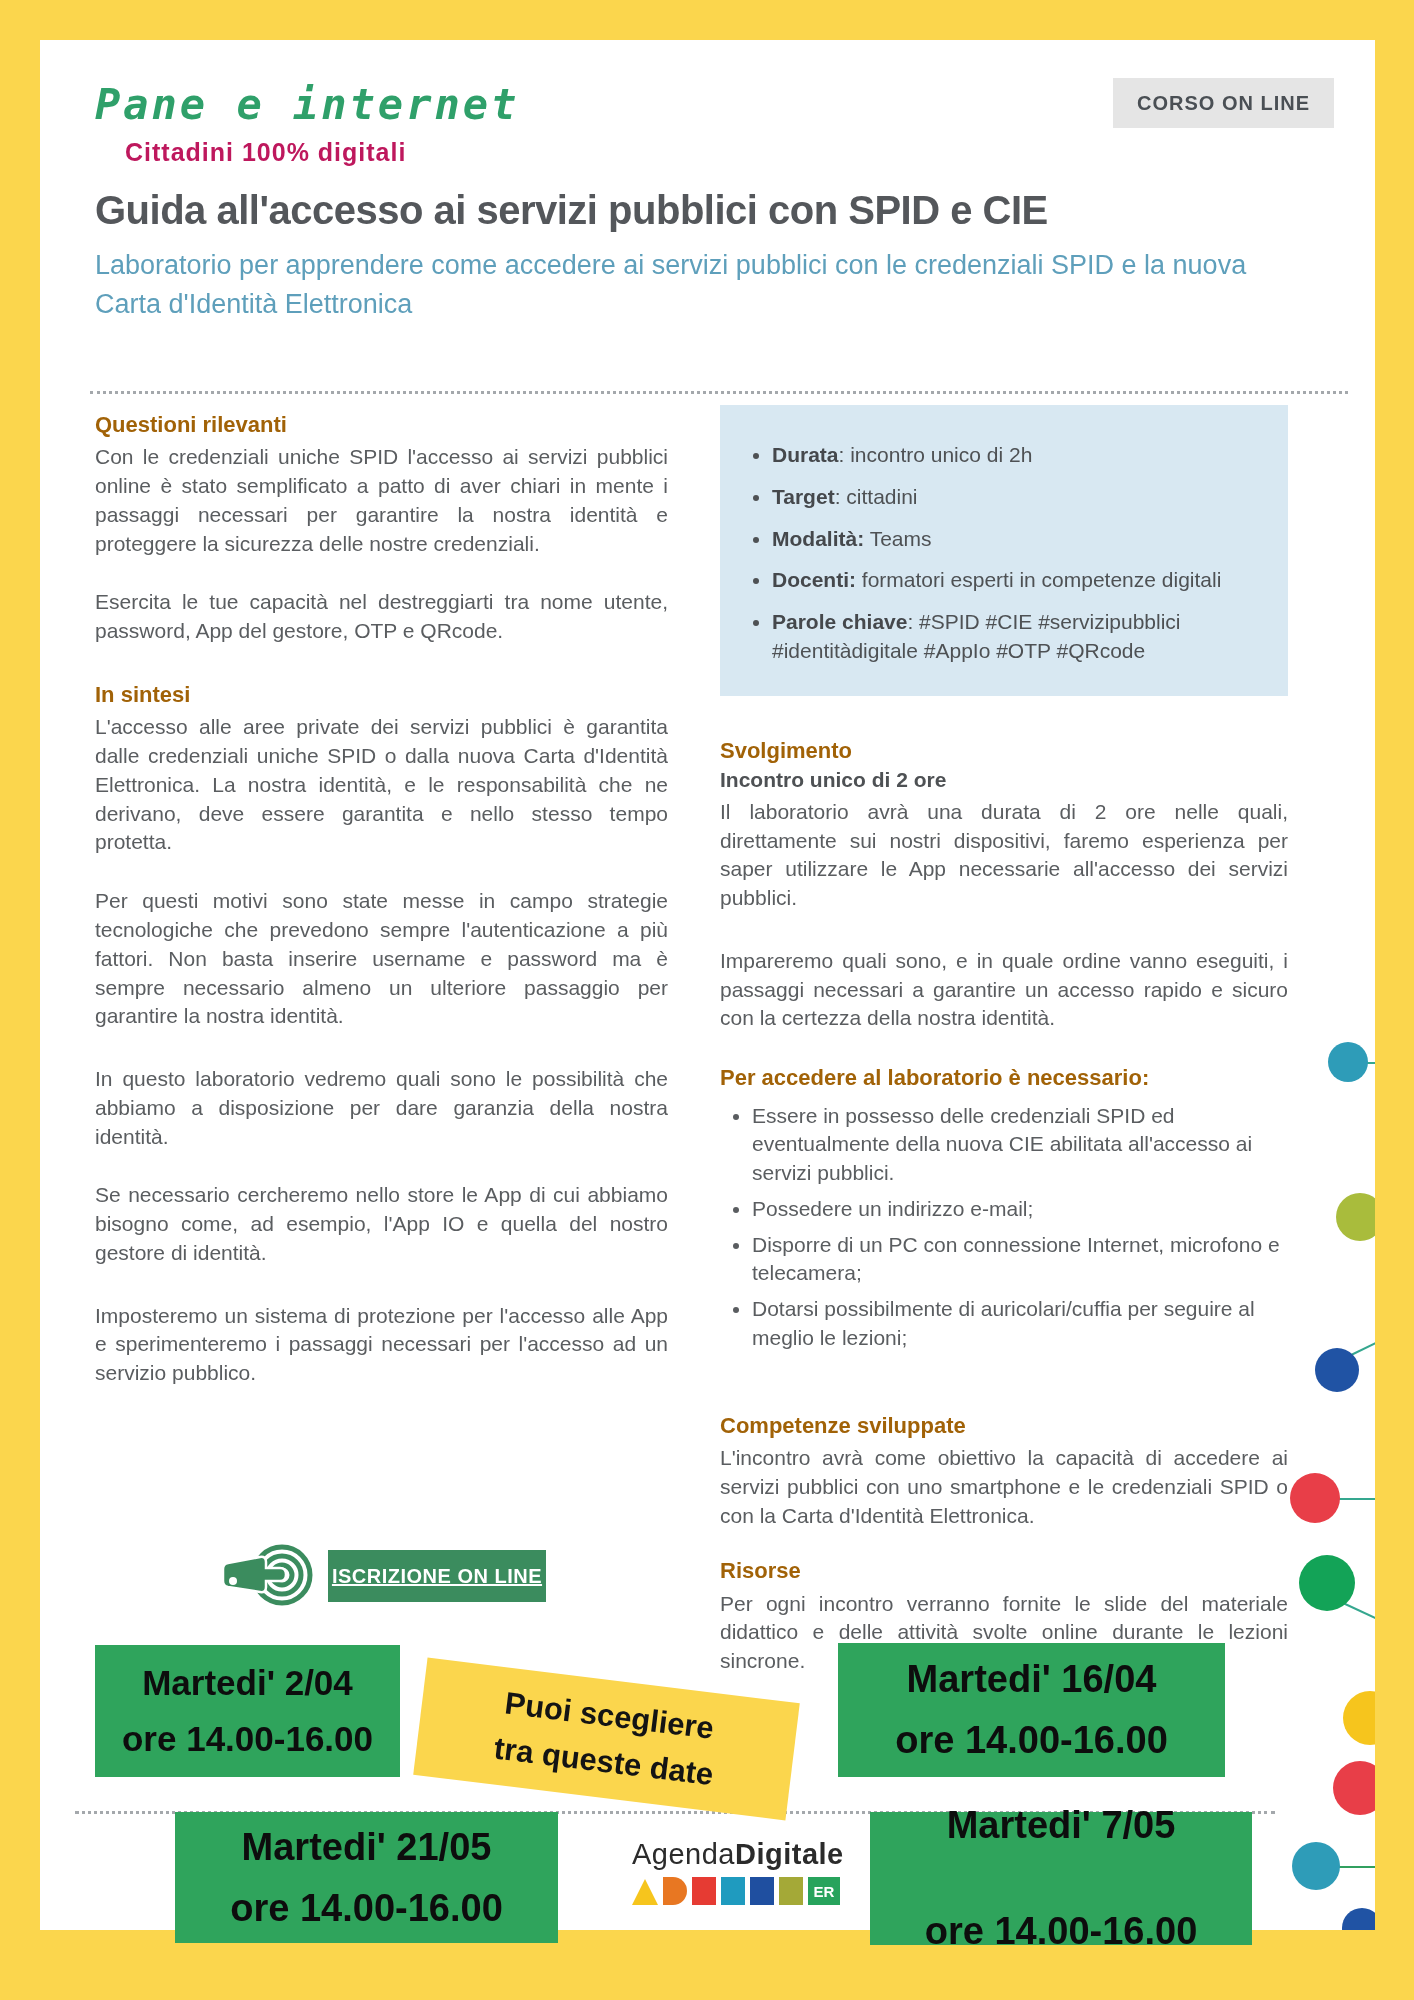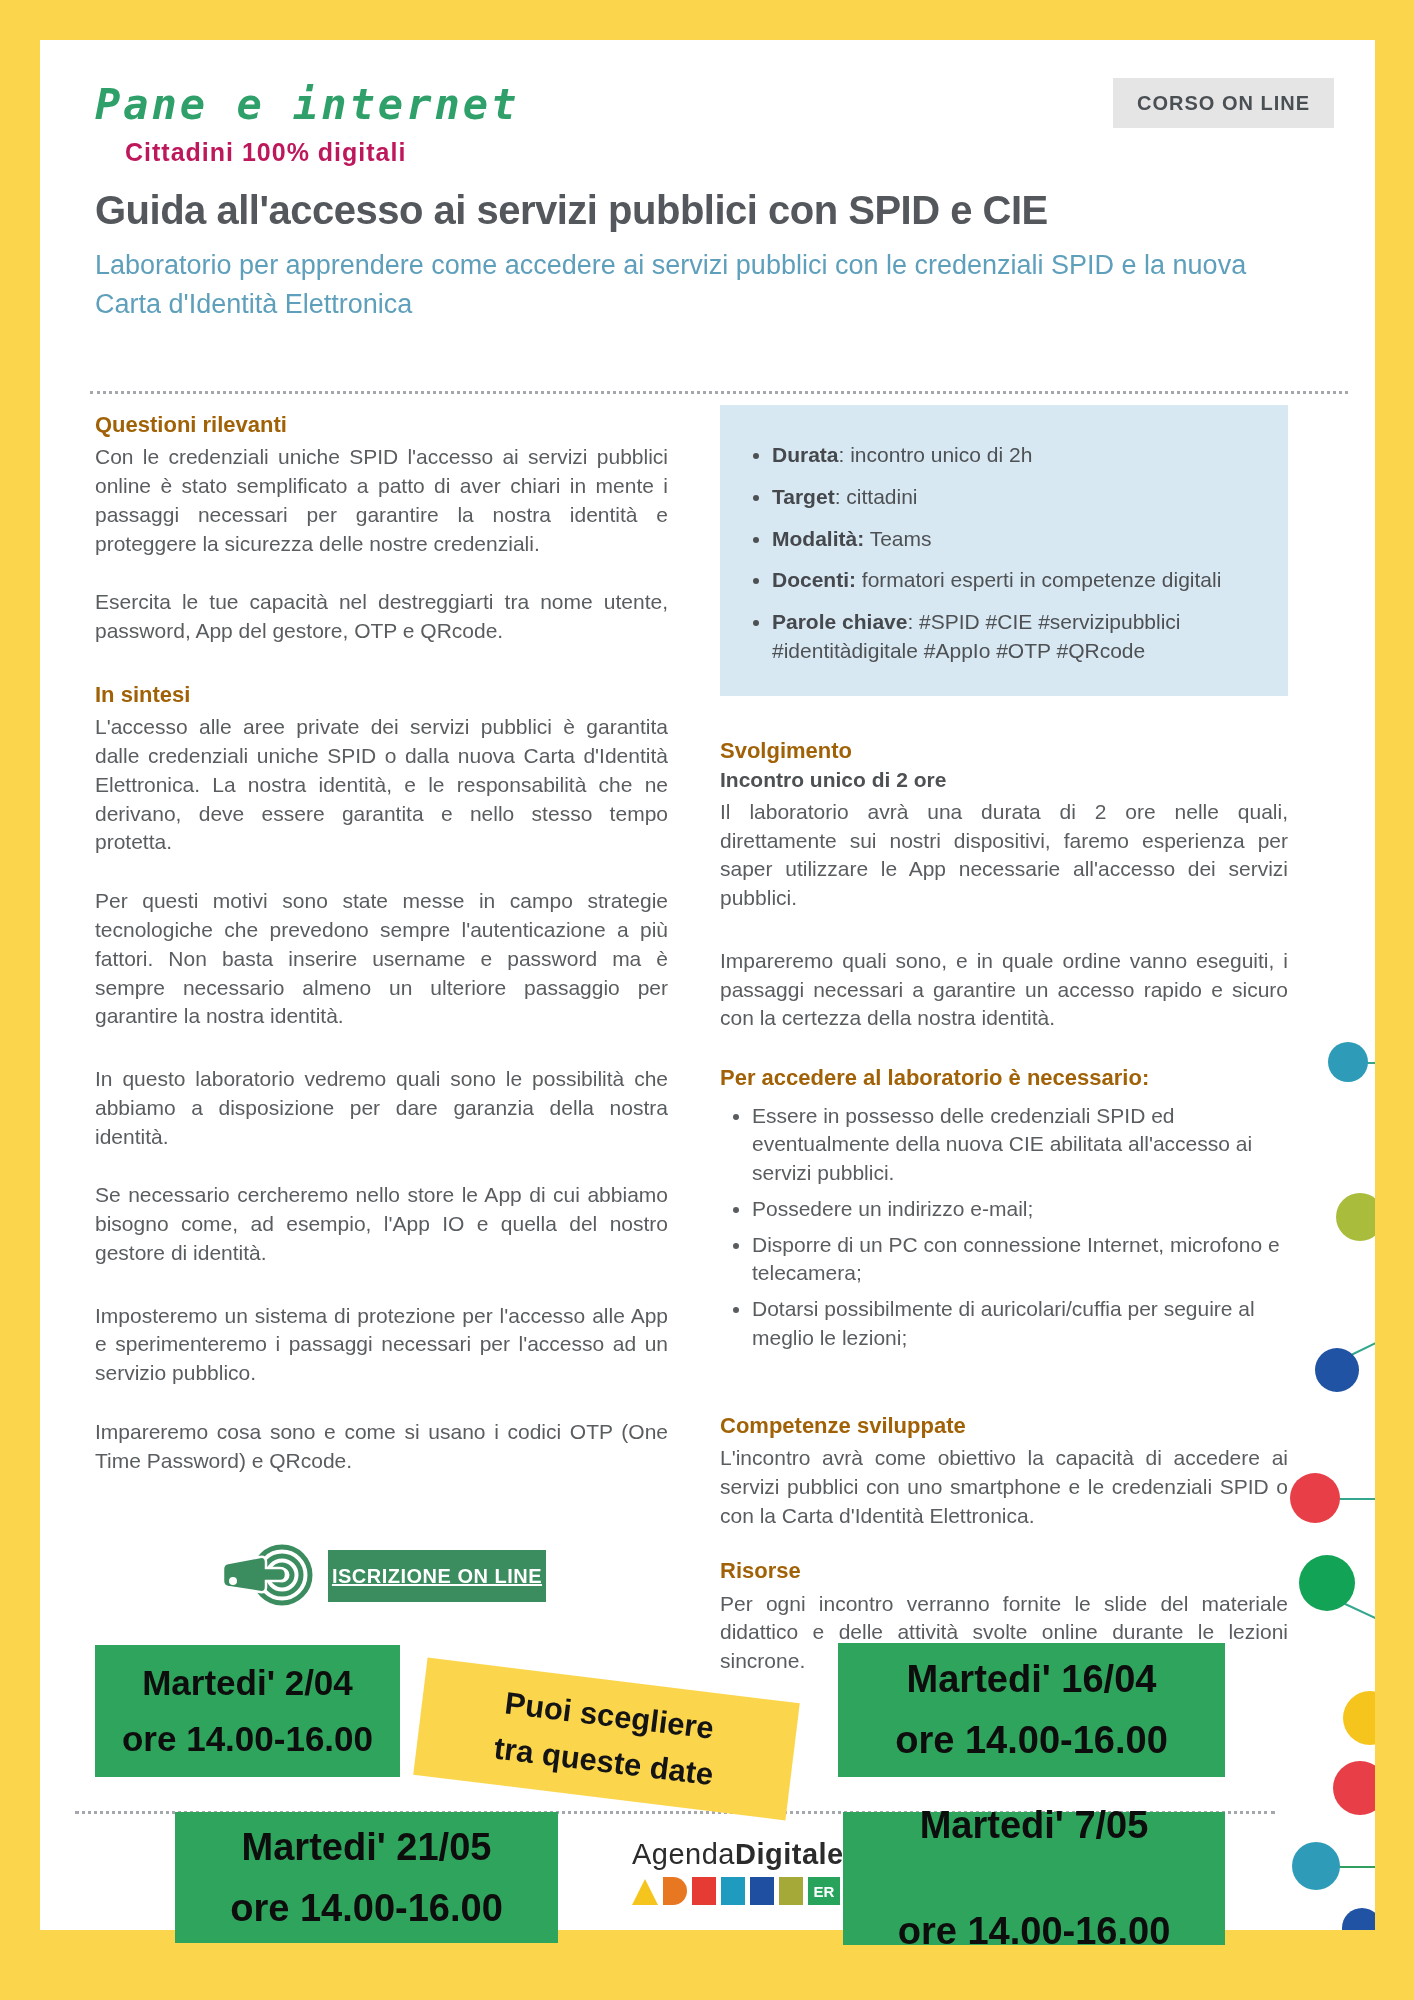--- a/index.html
+++ b/index.html
@@ -74,21 +74,21 @@
   }
   
   .slot {
     position:absolute; background:#2FA45C; color:#0d0d0d; z-index:3;
     display:flex; flex-direction:column; align-items:center; justify-content:center;
     font-weight:bold; font-size:38px; line-height:1.6; white-space:nowrap;
   }
   .slot1 { left:55px;  top:1605px; width:305px; height:132px; font-size:35px;text-align:center; }
   .slot2 { left:798px; top:1603px; width:387px; height:134px; }
   .slot3 { left:135px; top:1772px; width:383px; height:131px; }
-  .slot4 { left:803px; top:1772px; width:382px; height:133px;gap:45px; }
+  .slot4 { left:830px; top:1772px; width:382px; height:133px;gap:45px; }
   .tag {
     position:absolute; left:379px; top:1640px; width:375px; height:118px;
     background:#FBD64D; transform:rotate(7deg); z-index:3;
     display:flex; flex-direction:column; align-items:center; justify-content:center;
     font-size:31px; font-weight:bold; color:#141414; line-height:1.5;
   }
   
   .aglogo { position:absolute; left:592px; top:1798px; z-index:2; }
   .aglogo-text { font-size:29px; color:#2b2b2b; letter-spacing:0.5px; }
   .aglogo-text b { font-weight:bold; }
@@ -137,21 +137,20 @@
   <div class="col col-left">
     <div class="h-section">Questioni rilevanti</div>
     <p class="para">Con le credenziali uniche SPID l'accesso ai servizi pubblici online è stato semplificato a patto di aver chiari in mente i passaggi necessari per garantire la nostra identità e proteggere la sicurezza delle nostre credenziali.</p>
     <p class="para" style="margin-bottom:36px;">Esercita le tue capacità nel destreggiarti tra nome utente, password, App del gestore, OTP e QRcode.</p>
     <div class="h-section">In sintesi</div>
     <p class="para">L'accesso alle aree private dei servizi pubblici è garantita dalle credenziali uniche SPID o dalla nuova Carta d'Identità Elettronica. La nostra identità, e le responsabilità che ne derivano, deve essere garantita e nello stesso tempo protetta.</p>
     <p class="para" style="margin-bottom:34px;">Per questi motivi sono state messe in campo strategie tecnologiche che prevedono sempre l'autenticazione a più fattori. Non basta inserire username e password ma è sempre necessario almeno un ulteriore passaggio per garantire la nostra identità.</p>
     <p class="para">In questo laboratorio vedremo quali sono le possibilità che abbiamo a disposizione per dare garanzia della nostra identità.</p>
     <p class="para" style="margin-bottom:34px;">Se necessario cercheremo nello store le App di cui abbiamo bisogno come, ad esempio, l'App IO e quella del nostro gestore di identità.</p>
     <p class="para">Imposteremo un sistema di protezione per l'accesso alle App e sperimenteremo i passaggi necessari per l'accesso ad un servizio pubblico.</p>
-    <p class="para">Impareremo cosa sono e come si usano i codici OTP (One Time Password) e QRcode.</p>
   </div>
 
   <div class="col col-right">
     <div class="infobox">
       <ul>
         <li><b>Durata</b><span>:  incontro unico di 2h</span></li>
         <li><b>Target</b><span>: cittadini</span></li>
         <li><b>Modalità:</b><span> Teams</span></li>
         <li><b>Docenti:</b><span> formatori esperti in competenze digitali</span></li>
         <li style="margin-bottom:0;"><b>Parole chiave</b><span>: #SPID #CIE #servizipubblici #identitàdigitale #AppIo #OTP #QRcode</span></li>

